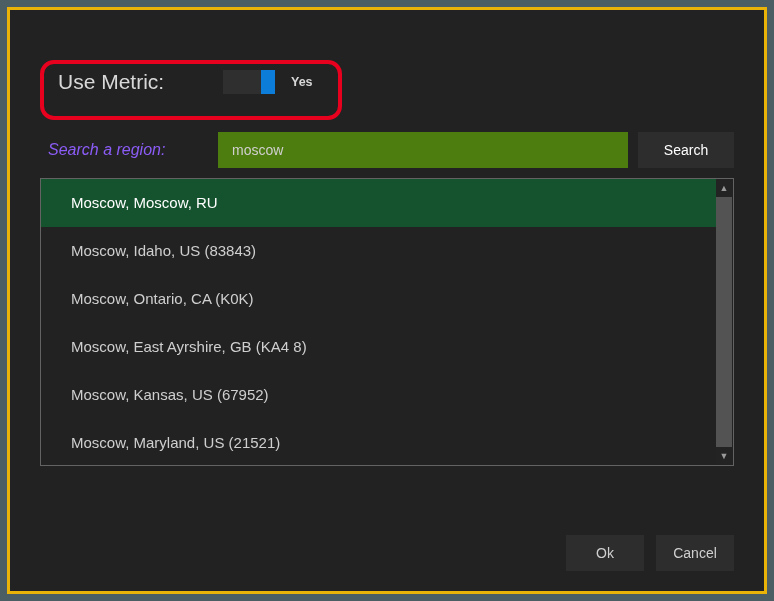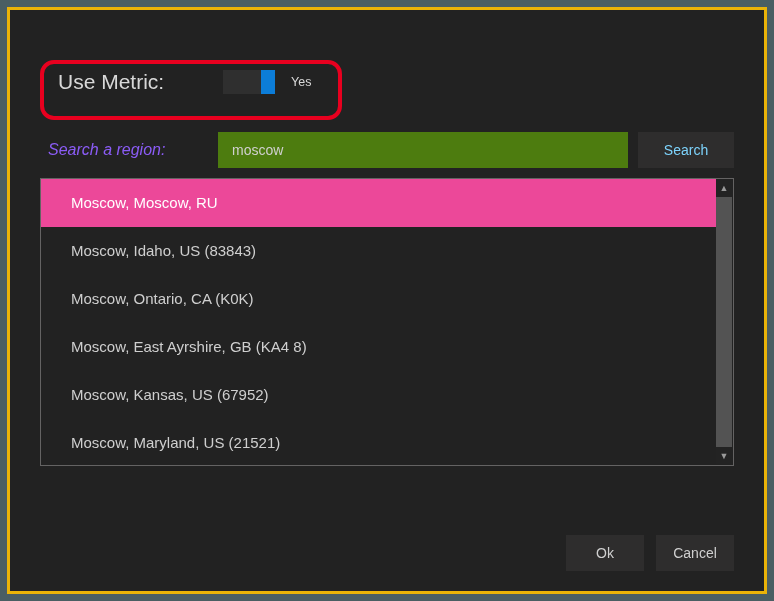--- a/index.html
+++ b/index.html
@@ -51,20 +51,21 @@
     right: 0;
     top: 0;
     width: 14px;
     height: 24px;
     background: #0c7dd8;
   }
   .toggle-state {
     font-size: 12.5px;
     margin-left: 16px;
     color: #d8d8d8;
+    font-weight: bold;
   }
   .search-row {
     display: flex;
     align-items: center;
     margin-top: 28px;
     gap: 10px;
   }
   .search-label {
     font-size: 16px;
     color: #8b5cf6;
@@ -80,21 +81,21 @@
     color: #d0d0d0;
     font-size: 14px;
     padding: 0 14px;
     outline: none;
   }
   .search-btn {
     width: 96px;
     height: 36px;
     background: #2e2d2d;
     border: none;
-    color: #7dd3fc;
+    color: #ffffff;
     font-size: 14px;
     cursor: pointer;
   }
   .select-label {
     font-size: 15px;
     color: #c8c8c8;
     margin-top: 20px;
     margin-left: 8px;
   }
   .list-wrap {
@@ -111,21 +112,21 @@
   .list-item {
     height: 48px;
     line-height: 48px;
     padding-left: 30px;
     font-size: 15px;
     color: #cfcfcf;
     cursor: pointer;
     white-space: nowrap;
   }
   .list-item.selected {
-    background: #ec4899;
+    background: #14532d;
     color: #ffffff;
   }
   .scrollbar {
     position: absolute;
     right: 1px;
     top: 1px;
     bottom: 1px;
     width: 16px;
     background: #232323;
   }

